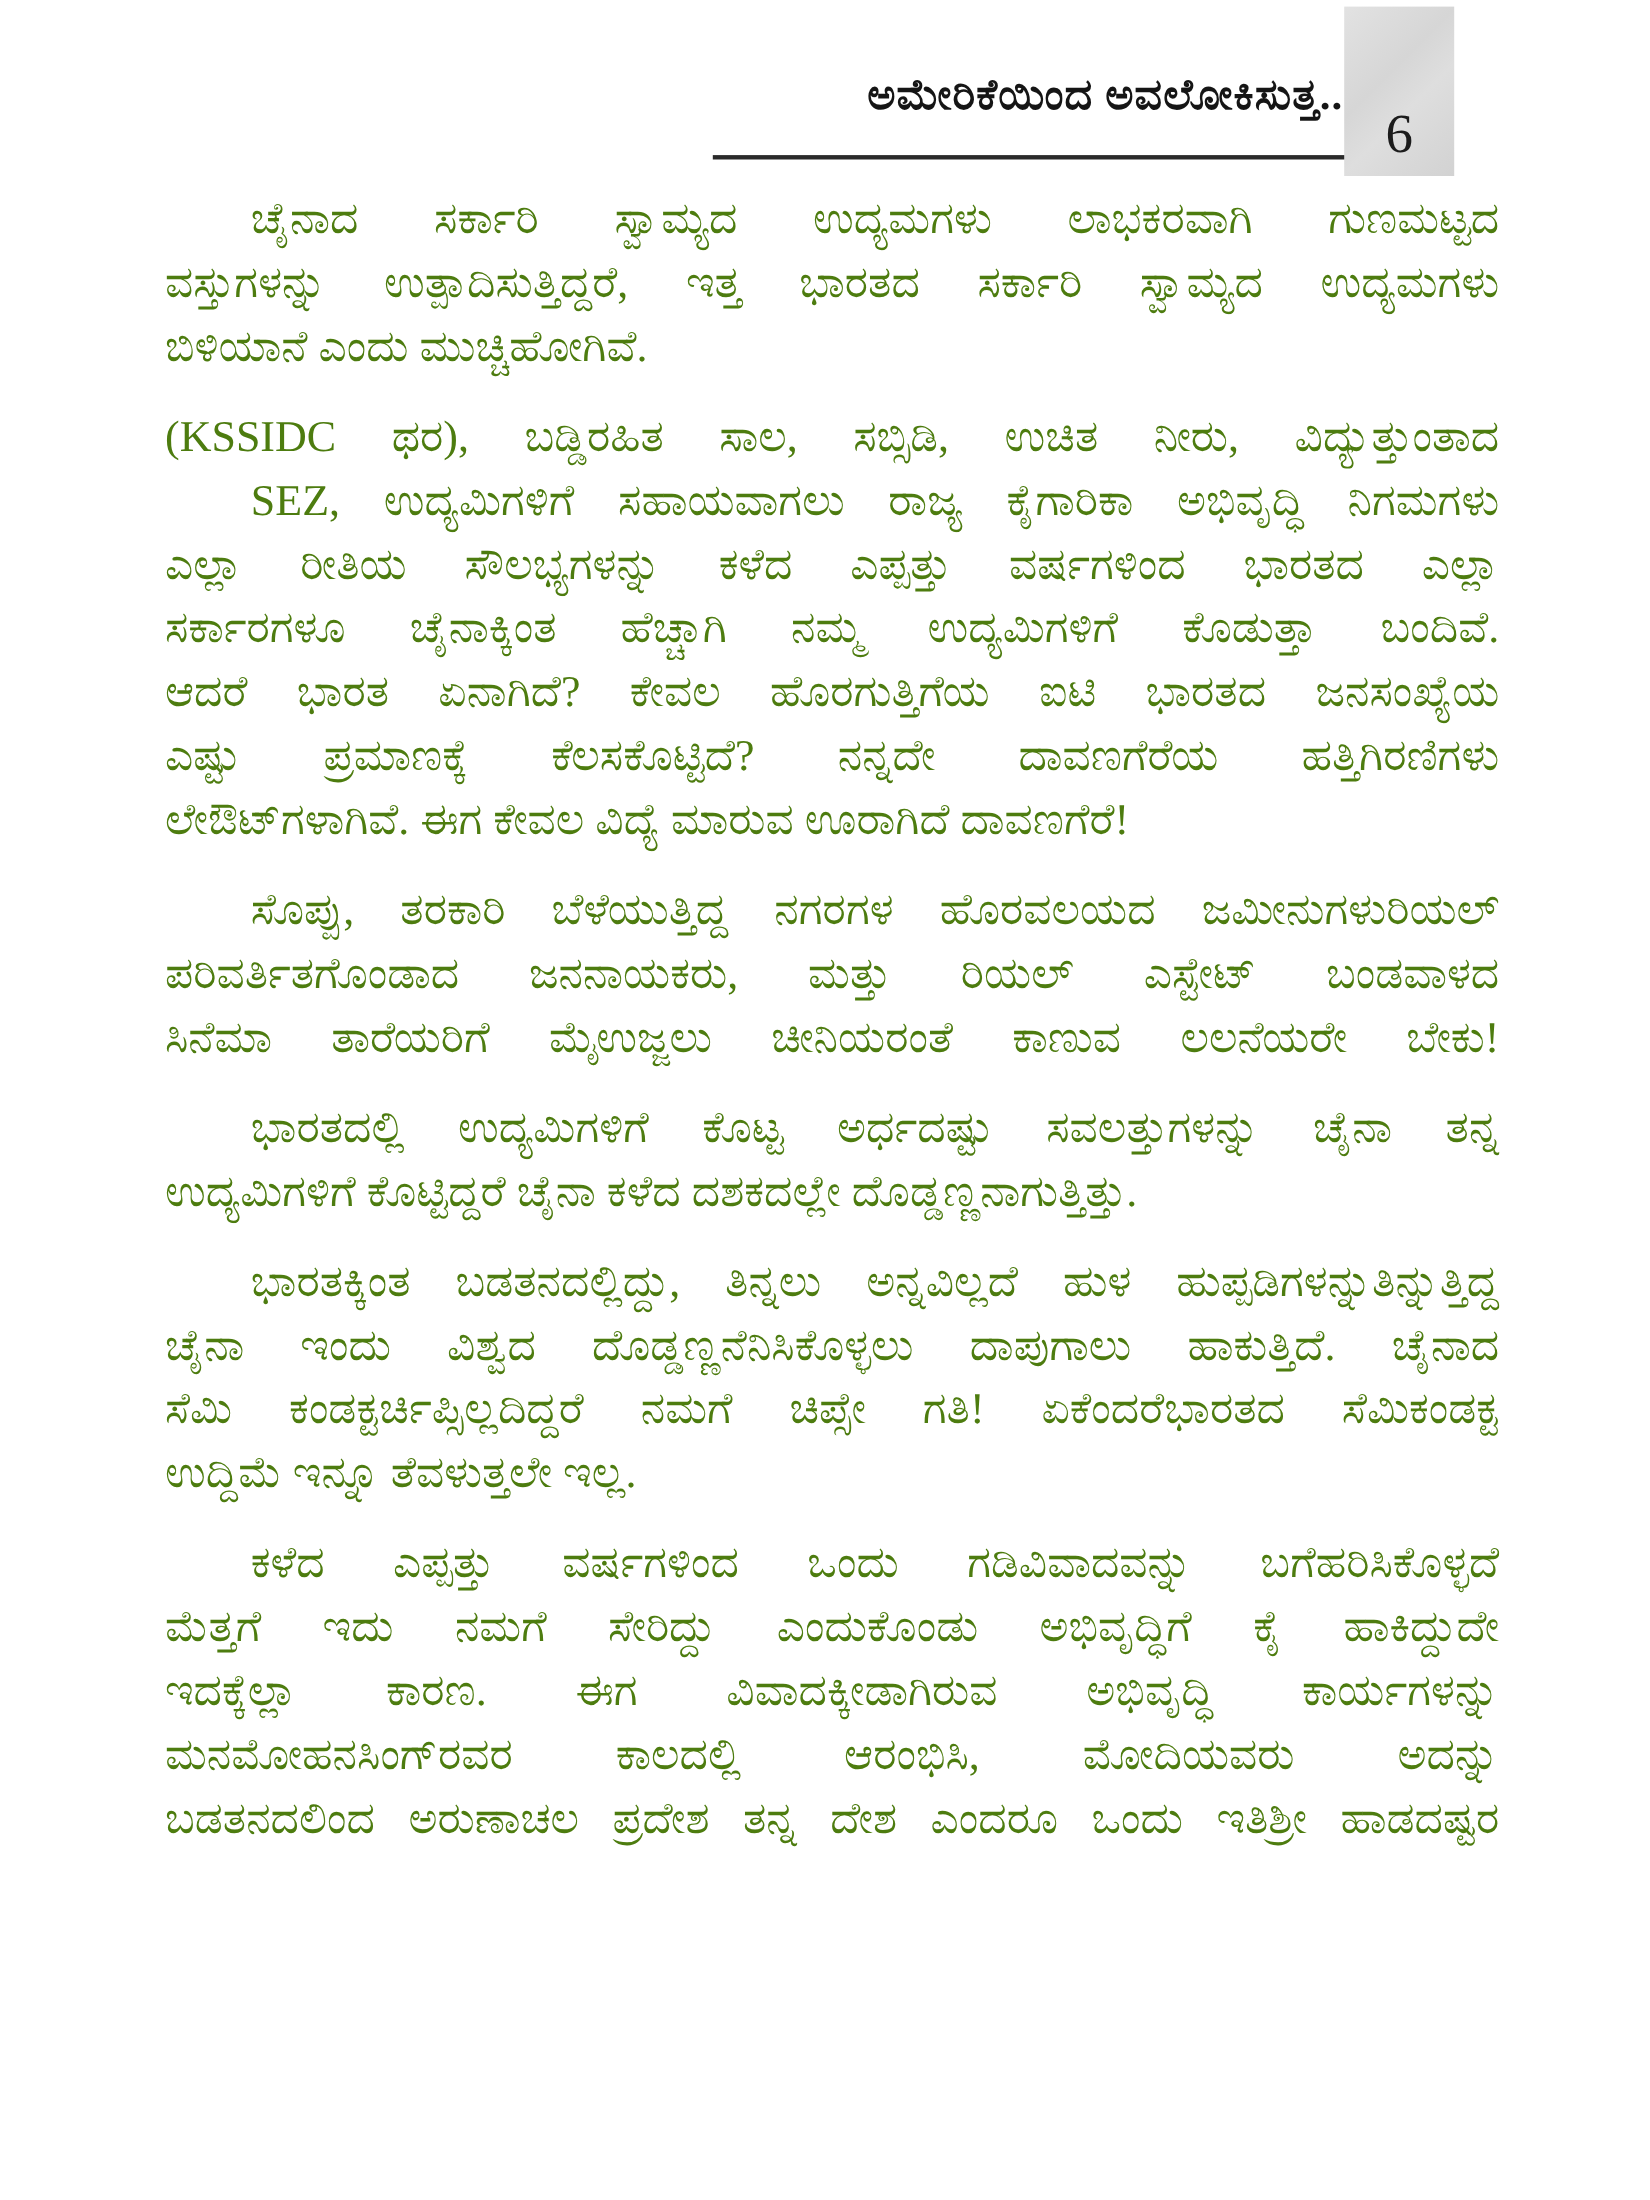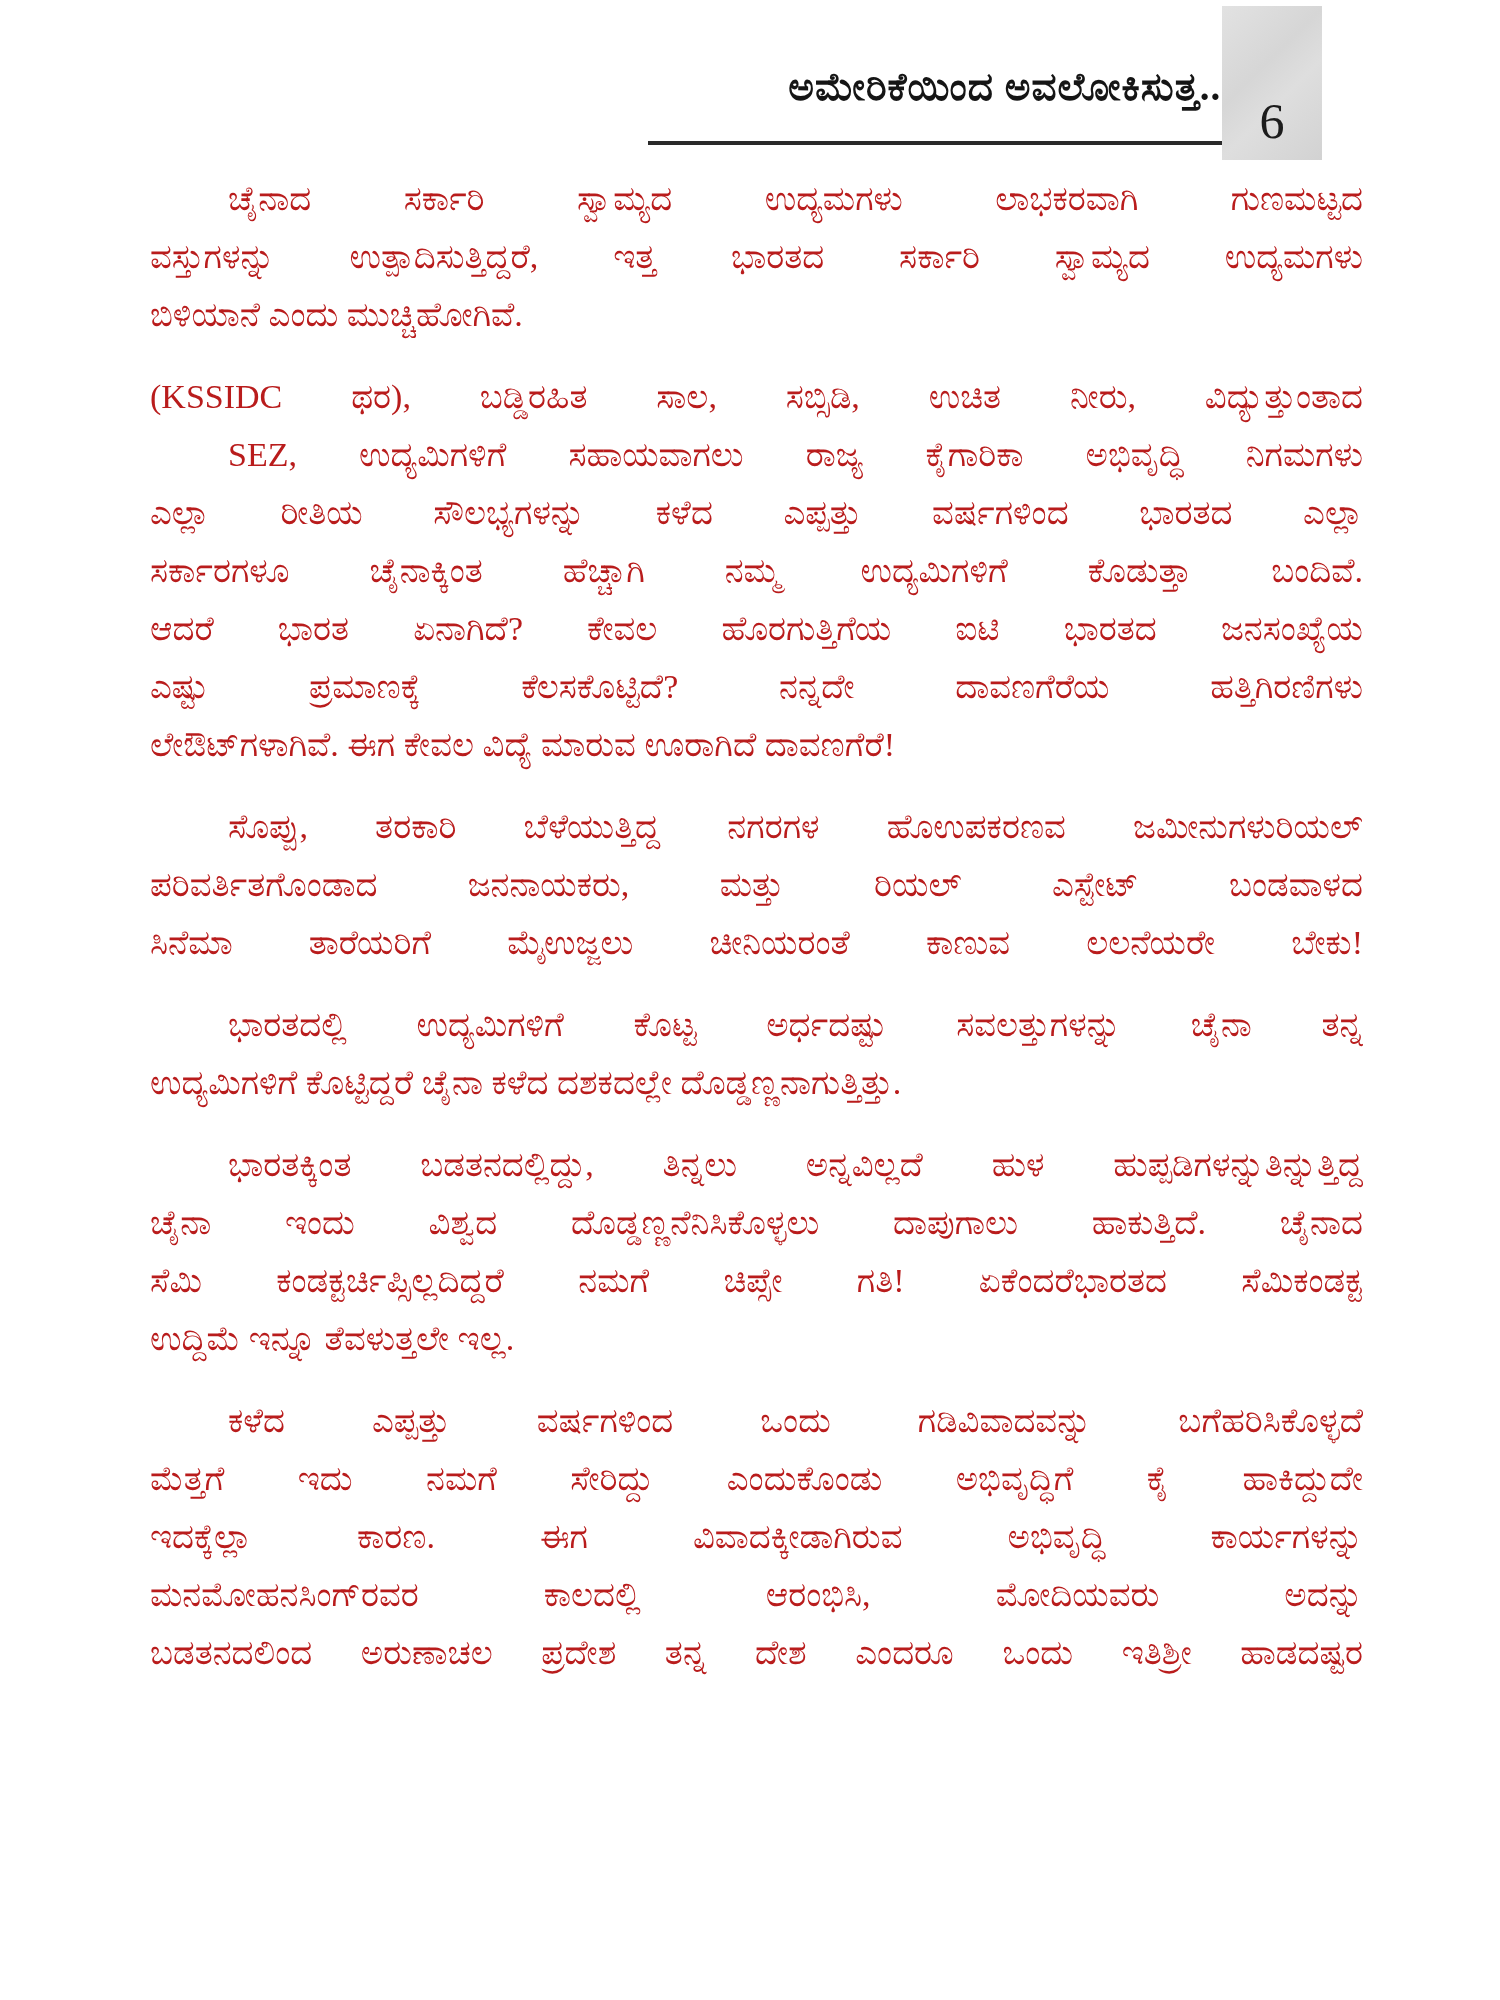--- a/index.html
+++ b/index.html
@@ -57,27 +57,27 @@
   #body-text {
     position: absolute;
     left: 150px;
     top: 170px;
     width: 1213px;
   }
   .para {
     margin: 0 0 24px 0;
   }
   .line {
-    font-size: 34px;
+    font-size: 40px;
     line-height: 58px;
     height: 58px;
     white-space: normal;
     overflow: hidden;
     text-align: left;
-    color: #b91c1c;
+    color: #4d7c0f;
   }
   .line.j {
     text-align: justify;
     text-align-last: justify;
   }
   .line.indent {
     padding-left: 78px;
   }
 </style>
 </head>
@@ -102,21 +102,21 @@
       <div class="para">
         <div class="line j">(KSSIDC ಥರ), ಬಡ್ಡಿರಹಿತ ಸಾಲ, ಸಬ್ಸಿಡಿ, ಉಚಿತ ನೀರು, ವಿದ್ಯುತ್ತುಂತಾದ</div>
         <div class="line j indent">SEZ, ಉದ್ಯಮಿಗಳಿಗೆ ಸಹಾಯವಾಗಲು ರಾಜ್ಯ ಕೈಗಾರಿಕಾ ಅಭಿವೃದ್ಧಿ ನಿಗಮಗಳು</div>
         <div class="line j">ಎಲ್ಲಾ ರೀತಿಯ ಸೌಲಭ್ಯಗಳನ್ನು ಕಳೆದ ಎಪ್ಪತ್ತು ವರ್ಷಗಳಿಂದ ಭಾರತದ ಎಲ್ಲಾ</div>
         <div class="line j">ಸರ್ಕಾರಗಳೂ ಚೈನಾಕ್ಕಿಂತ ಹೆಚ್ಚಾಗಿ ನಮ್ಮ ಉದ್ಯಮಿಗಳಿಗೆ ಕೊಡುತ್ತಾ ಬಂದಿವೆ.</div>
         <div class="line j">ಆದರೆ ಭಾರತ ಏನಾಗಿದೆ? ಕೇವಲ ಹೊರಗುತ್ತಿಗೆಯ ಐಟಿ ಭಾರತದ ಜನಸಂಖ್ಯೆಯ</div>
         <div class="line j">ಎಷ್ಟು ಪ್ರಮಾಣಕ್ಕೆ ಕೆಲಸಕೊಟ್ಟಿದೆ? ನನ್ನದೇ ದಾವಣಗೆರೆಯ ಹತ್ತಿಗಿರಣಿಗಳು</div>
         <div class="line">ಲೇಔಟ್‌ಗಳಾಗಿವೆ. ಈಗ ಕೇವಲ ವಿದ್ಯೆ ಮಾರುವ ಊರಾಗಿದೆ ದಾವಣಗೆರೆ!</div>
       </div>
       <div class="para">
-        <div class="line j indent">ಸೊಪ್ಪು, ತರಕಾರಿ ಬೆಳೆಯುತ್ತಿದ್ದ ನಗರಗಳ ಹೊಉಪಕರಣವ ಜಮೀನುಗಳುರಿಯಲ್</div>
+        <div class="line j indent">ಸೊಪ್ಪು, ತರಕಾರಿ ಬೆಳೆಯುತ್ತಿದ್ದ ನಗರಗಳ ಹೊರವಲಯದ ಜಮೀನುಗಳುರಿಯಲ್</div>
         <div class="line j">ಪರಿವರ್ತಿತಗೊಂಡಾದ ಜನನಾಯಕರು, ಮತ್ತು ರಿಯಲ್ ಎಸ್ಟೇಟ್ ಬಂಡವಾಳದ</div>
         <div class="line j">ಸಿನೆಮಾ ತಾರೆಯರಿಗೆ ಮೈಉಜ್ಜಲು ಚೀನಿಯರಂತೆ ಕಾಣುವ ಲಲನೆಯರೇ ಬೇಕು!</div>
       </div>
       <div class="para">
         <div class="line j indent">ಭಾರತದಲ್ಲಿ ಉದ್ಯಮಿಗಳಿಗೆ ಕೊಟ್ಟ ಅರ್ಧದಷ್ಟು ಸವಲತ್ತುಗಳನ್ನು ಚೈನಾ ತನ್ನ</div>
         <div class="line">ಉದ್ಯಮಿಗಳಿಗೆ ಕೊಟ್ಟಿದ್ದರೆ ಚೈನಾ ಕಳೆದ ದಶಕದಲ್ಲೇ ದೊಡ್ಡಣ್ಣನಾಗುತ್ತಿತ್ತು.</div>
       </div>
       <div class="para">
         <div class="line j indent">ಭಾರತಕ್ಕಿಂತ ಬಡತನದಲ್ಲಿದ್ದು, ತಿನ್ನಲು ಅನ್ನವಿಲ್ಲದೆ ಹುಳ ಹುಪ್ಪಡಿಗಳನ್ನುತಿನ್ನುತ್ತಿದ್ದ</div>
         <div class="line j">ಚೈನಾ ಇಂದು ವಿಶ್ವದ ದೊಡ್ಡಣ್ಣನೆನಿಸಿಕೊಳ್ಳಲು ದಾಪುಗಾಲು ಹಾಕುತ್ತಿದೆ. ಚೈನಾದ</div>

